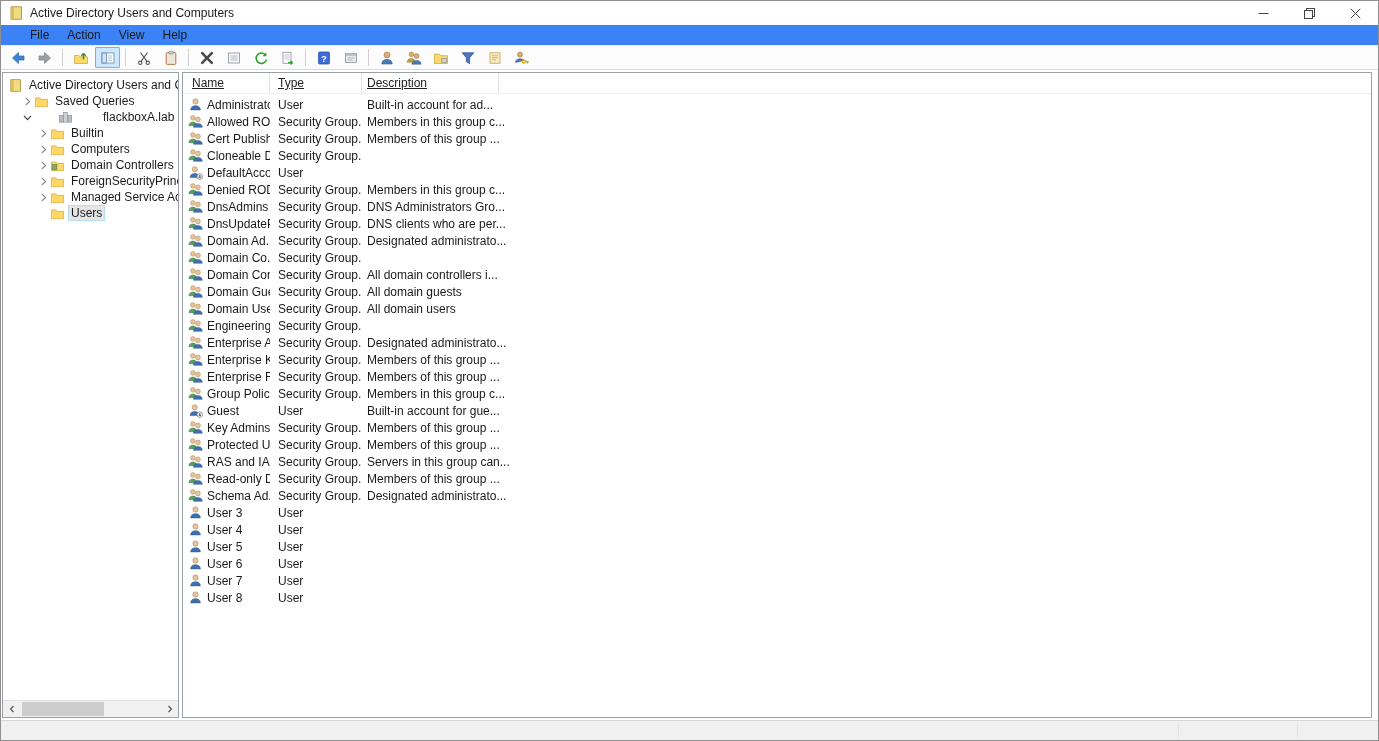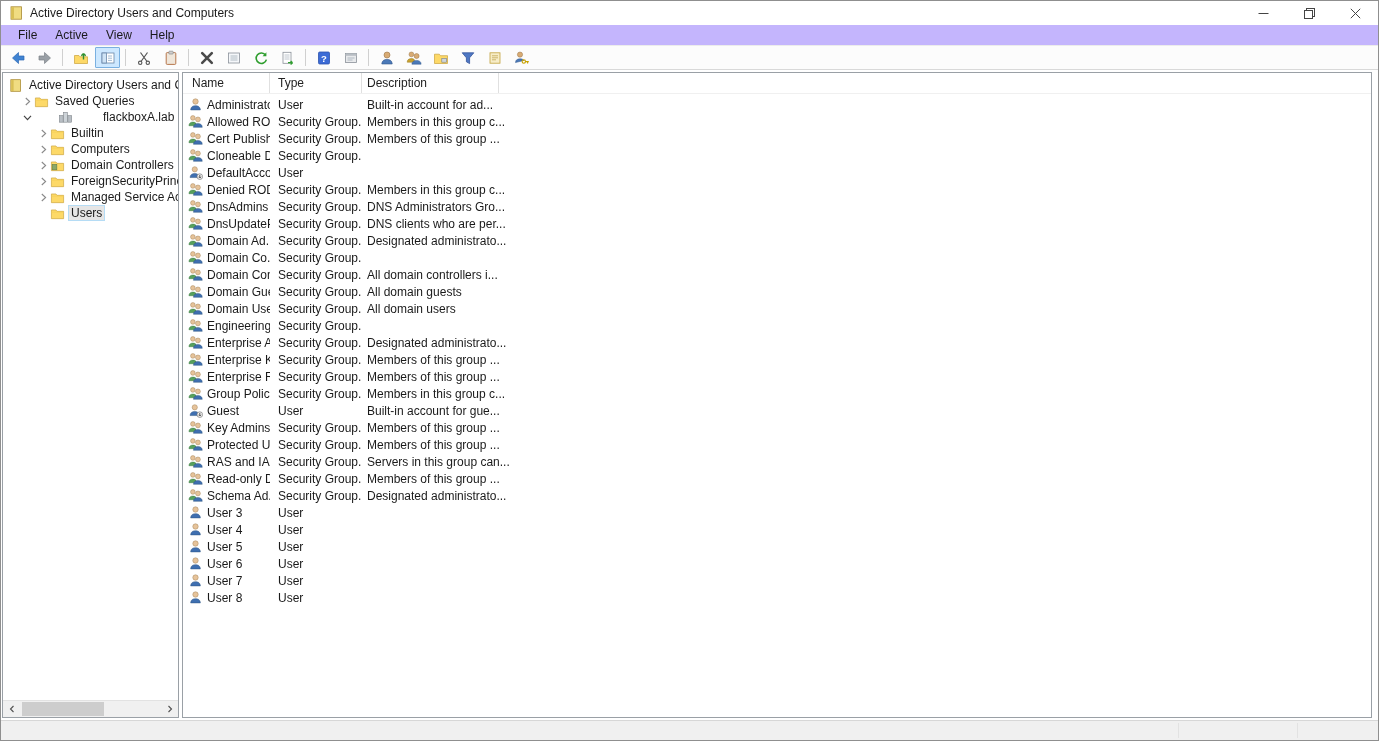--- a/index.html
+++ b/index.html
@@ -13,21 +13,21 @@
     display:flex; flex-direction:column;
     position:relative; overflow:hidden;
   }
   
   .titlebar { height:24px; display:flex; align-items:center; background:#fff; flex:0 0 auto; }
   .titlebar .app-icon { width:16px; height:16px; margin:0 6px 0 7px; flex:0 0 auto; }
   .titlebar .title-text { flex:1; white-space:nowrap; overflow:hidden; }
   .win-controls { display:flex; height:100%; }
   .win-btn { width:46px; height:100%; display:flex; align-items:center; justify-content:center; }
   
-  .menubar { height:20px; display:flex; align-items:center; padding-left:8px; background:#c4b5fd; flex:0 0 auto; }
+  .menubar { height:20px; display:flex; align-items:center; padding-left:20px; background:#3b82f6; flex:0 0 auto; }
   .menu-item { padding:2px 9px; white-space:nowrap; }
   
   .toolbar { height:25px; display:flex; align-items:center; padding:0 3px; background:#fcfcfc;
              border-top:1px solid #ececec; border-bottom:1px solid #d9d9d9; flex:0 0 auto; }
   .tb-btn { width:25px; height:21px; display:flex; align-items:center; justify-content:center;
             border:1px solid transparent; border-radius:1px; margin:0 1px; }
   .tb-btn.active { background:#cde8ff; border-color:#7ab0e0; }
   .tb-sep { width:1px; height:17px; background:#d0d0d0; margin:0 4px; }
   .tb-btn svg { width:16px; height:16px; }
   
@@ -47,21 +47,21 @@
   .hsb-arrow { width:17px; display:flex; align-items:center; justify-content:center; flex:0 0 auto; }
   .hsb-track { flex:1; position:relative; }
   .hsb-thumb { position:absolute; left:2px; top:1px; bottom:1px; width:82px; background:#cdcdcd; }
   .pane-gap { width:3px; flex:0 0 auto; }
   .list-pane { flex:1 1 auto; border:1px solid #9aa0a6; background:#fff;
                display:flex; flex-direction:column; overflow:hidden; }
   
   .list-header { height:21px; display:flex; align-items:stretch; flex:0 0 auto;
                  border-bottom:1px solid #f0f0f0; background:#fff; color:#222; }
   .hcell { display:flex; align-items:center; border-right:1px solid #e0e0e0;
-           padding-left:9px; white-space:nowrap; overflow:hidden; }
+           padding-left:9px; white-space:nowrap; overflow:hidden;text-decoration:underline; }
   .hcell.name { width:87px; }
   .hcell.type { width:92px; padding-left:8px; }
   .hcell.desc { width:137px; padding-left:5px; }
   .hcell.filler { flex:1; border-right:none; }
   
   .list-body { flex:1; overflow:hidden; padding-top:2px; }
   .list-row { height:17px; display:flex; align-items:center; white-space:nowrap; }
   .cell-name { width:87px; display:flex; align-items:center; padding-left:5px; overflow:hidden; flex:0 0 auto; }
   .row-icon { width:16px; height:16px; flex:0 0 auto; margin-right:3px; }
   .row-icon svg { width:15px; height:15px; display:block; }
@@ -100,21 +100,21 @@
       <div class="win-btn">
         <svg width="11" height="11" viewBox="0 0 11 11">
             <path d="M0.8 0.8 L10.2 10.2 M10.2 0.8 L0.8 10.2" stroke="#444" stroke-width="1"></path>
           </svg>
       </div>
     </div>
   </div>
 
   <div class="menubar">
     <span class="menu-item">File</span>
-    <span class="menu-item">Active</span>
+    <span class="menu-item">Action</span>
     <span class="menu-item">View</span>
     <span class="menu-item">Help</span>
   </div>
 
   <div class="toolbar" id="toolbar">
       <div class="tb-btn">
         <span style="display: flex;">
           <svg viewBox="0 0 16 16">
             <path d="M8.5 2.5 L2.5 8 L8.5 13.5 L8.5 10 L14 10 L14 6 L8.5 6 Z" fill="#3f83d2" stroke="#2c69b5" stroke-width="0.7"></path>
           </svg>

